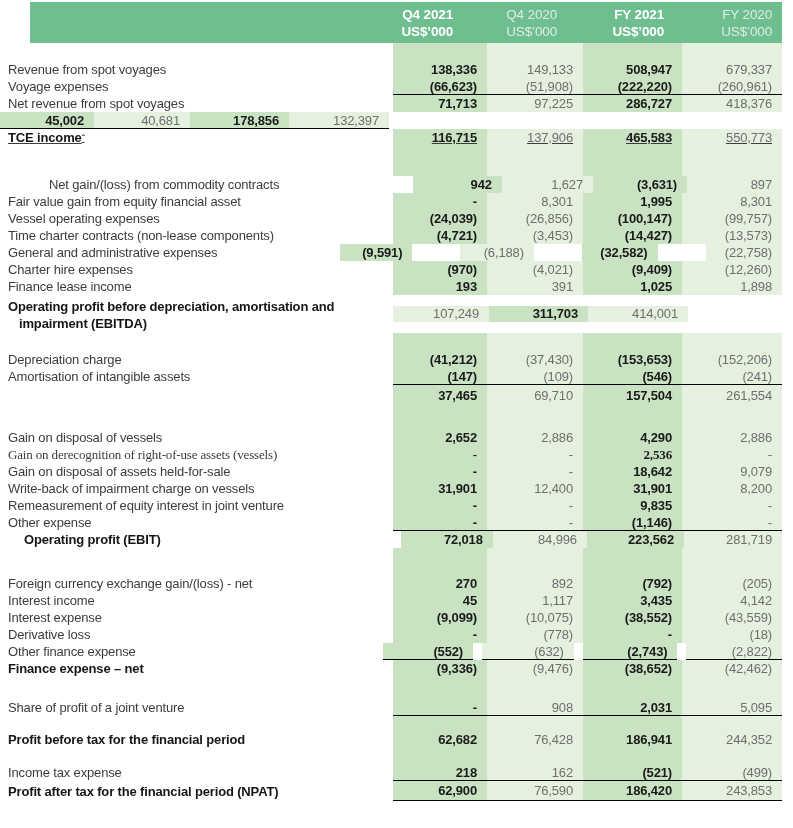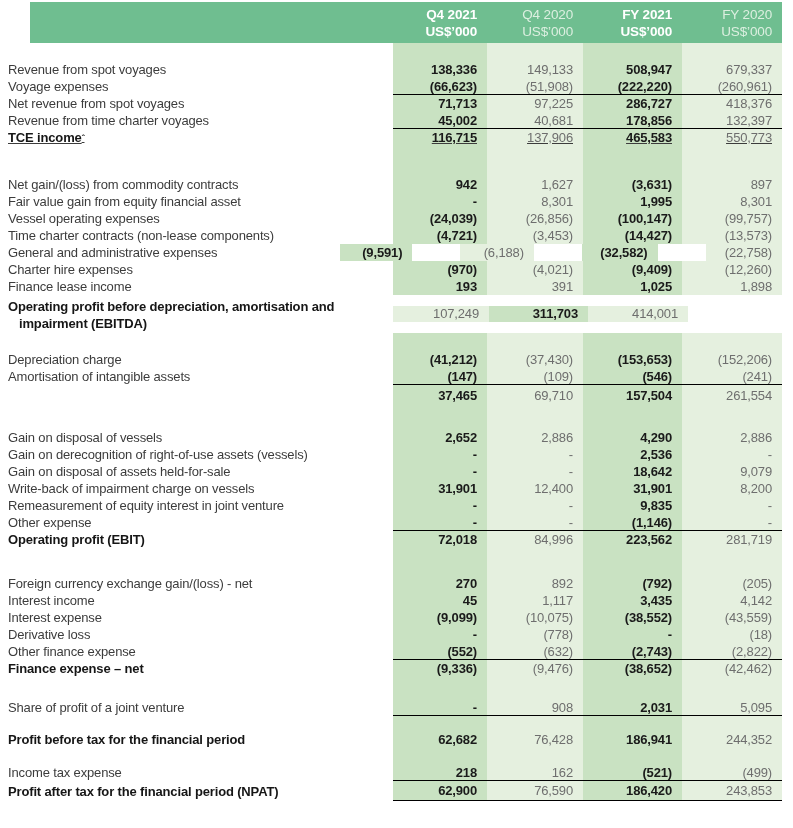--- a/index.html
+++ b/index.html
@@ -3,21 +3,21 @@
 <meta charset="utf-8">
 <style>
   html,body{margin:0;padding:0;background:#ffffff;}
   .sheet{
     position:relative;width:793px;height:828px;overflow:hidden;background:#fff;
     font-family:"Liberation Sans",sans-serif;font-size:13px;color:#3c3c3c;letter-spacing:-0.15px;
   }
   .header-bar{
     position:absolute;top:2px;left:30px;width:752px;height:41px;
     background:var(--header-green,#6fbe90);
-    display:flex;justify-content:flex-end;box-sizing:border-box;padding-top:4px;
+    display:flex;justify-content:flex-end;box-sizing:border-box;padding-top:4px;gap:8px;
   }
   .hcell{box-sizing:border-box;text-align:right;padding-right:10px;line-height:17px;
     color:var(--header-muted-text,#dcefe0);font-size:13.5px;}
   .hcell.strong{color:var(--header-strong-text,#ffffff);font-weight:bold;}
   .tbl{position:absolute;top:43px;left:0;width:782px;}
   .row{display:flex;}
   .lab{width:393px;box-sizing:border-box;padding-left:8px;display:flex;align-items:center;line-height:15px;}
   .bold .lab{font-weight:bold;color:#161616;}
   .v{box-sizing:border-box;padding-right:10px;display:flex;align-items:center;justify-content:flex-end;}
   .c1{width:94px;background:var(--band-dark,#c9e2c2);}
@@ -83,23 +83,20 @@
       <div class="row" style="height: 17px;">
         <div class="lab">
           <span>Net revenue from spot voyages</span>
         </div>
         <div class="v c1 strong">71,713</div>
         <div class="v c2 muted">97,225</div>
         <div class="v c3 strong">286,727</div>
         <div class="v c4 muted">418,376</div>
       </div>
       <div class="row rule" style="height: 17px;">
-        <div class="lab">
-          <span>Revenue from time charter voyages</span>
-        </div>
         <div class="v c1 strong">45,002</div>
         <div class="v c2 muted">40,681</div>
         <div class="v c3 strong">178,856</div>
         <div class="v c4 muted">132,397</div>
       </div>
       <div class="row bold" style="height: 17px; text-decoration: underline;">
         <div class="lab">
           <span>TCE income</span>
           <sup class="fn">ˆ</sup>
         </div>
@@ -108,21 +105,21 @@
         <div class="v c3 strong">465,583</div>
         <div class="v c4 muted">550,773</div>
       </div>
       <div class="row" style="height: 30px;">
         <div class="lab"></div>
         <div class="v c1 strong"></div>
         <div class="v c2 muted"></div>
         <div class="v c3 strong"></div>
         <div class="v c4 muted"></div>
       </div>
-      <div class="row" style="height: 17px;">
+      <div class="row" style="height: 17px; padding-left: 41px;">
         <div class="lab">
           <span>Net gain/(loss) from commodity contracts</span>
         </div>
         <div class="v c1 strong">942</div>
         <div class="v c2 muted">1,627</div>
         <div class="v c3 strong">(3,631)</div>
         <div class="v c4 muted">897</div>
       </div>
       <div class="row" style="height: 17px;">
         <div class="lab">
@@ -230,21 +227,21 @@
       </div>
       <div class="row" style="height: 17px;">
         <div class="lab">
           <span>Gain on disposal of vessels</span>
         </div>
         <div class="v c1 strong">2,652</div>
         <div class="v c2 muted">2,886</div>
         <div class="v c3 strong">4,290</div>
         <div class="v c4 muted">2,886</div>
       </div>
-      <div class="row" style="height: 17px;">
+      <div class="row" style="height: 17px; font-family: Liberation Serif, serif;">
         <div class="lab">
           <span>Gain on derecognition of right-of-use assets (vessels)</span>
         </div>
         <div class="v c1 strong">-</div>
         <div class="v c2 muted">-</div>
         <div class="v c3 strong">2,536</div>
         <div class="v c4 muted">-</div>
       </div>
       <div class="row" style="height: 17px;">
         <div class="lab">
@@ -275,21 +272,21 @@
       </div>
       <div class="row rule" style="height: 17px;">
         <div class="lab">
           <span>Other expense</span>
         </div>
         <div class="v c1 strong">-</div>
         <div class="v c2 muted">-</div>
         <div class="v c3 strong">(1,146)</div>
         <div class="v c4 muted">-</div>
       </div>
-      <div class="row bold" style="height: 17px;">
+      <div class="row bold" style="height: 17px; margin-left: 16px;">
         <div class="lab">
           <span>Operating profit (EBIT)</span>
         </div>
         <div class="v c1 strong">72,018</div>
         <div class="v c2 muted">84,996</div>
         <div class="v c3 strong">223,562</div>
         <div class="v c4 muted">281,719</div>
       </div>
       <div class="row" style="height: 27px;">
         <div class="lab"></div>
@@ -327,21 +324,21 @@
       </div>
       <div class="row" style="height: 17px;">
         <div class="lab">
           <span>Derivative loss</span>
         </div>
         <div class="v c1 strong">-</div>
         <div class="v c2 muted">(778)</div>
         <div class="v c3 strong">-</div>
         <div class="v c4 muted">(18)</div>
       </div>
-      <div class="row rule" style="height: 17px;">
+      <div class="row rule" style="height: 17px; gap: 9px;">
         <div class="lab">
           <span>Other finance expense</span>
         </div>
         <div class="v c1 strong">(552)</div>
         <div class="v c2 muted">(632)</div>
         <div class="v c3 strong">(2,743)</div>
         <div class="v c4 muted">(2,822)</div>
       </div>
       <div class="row bold" style="height: 17px;">
         <div class="lab">

